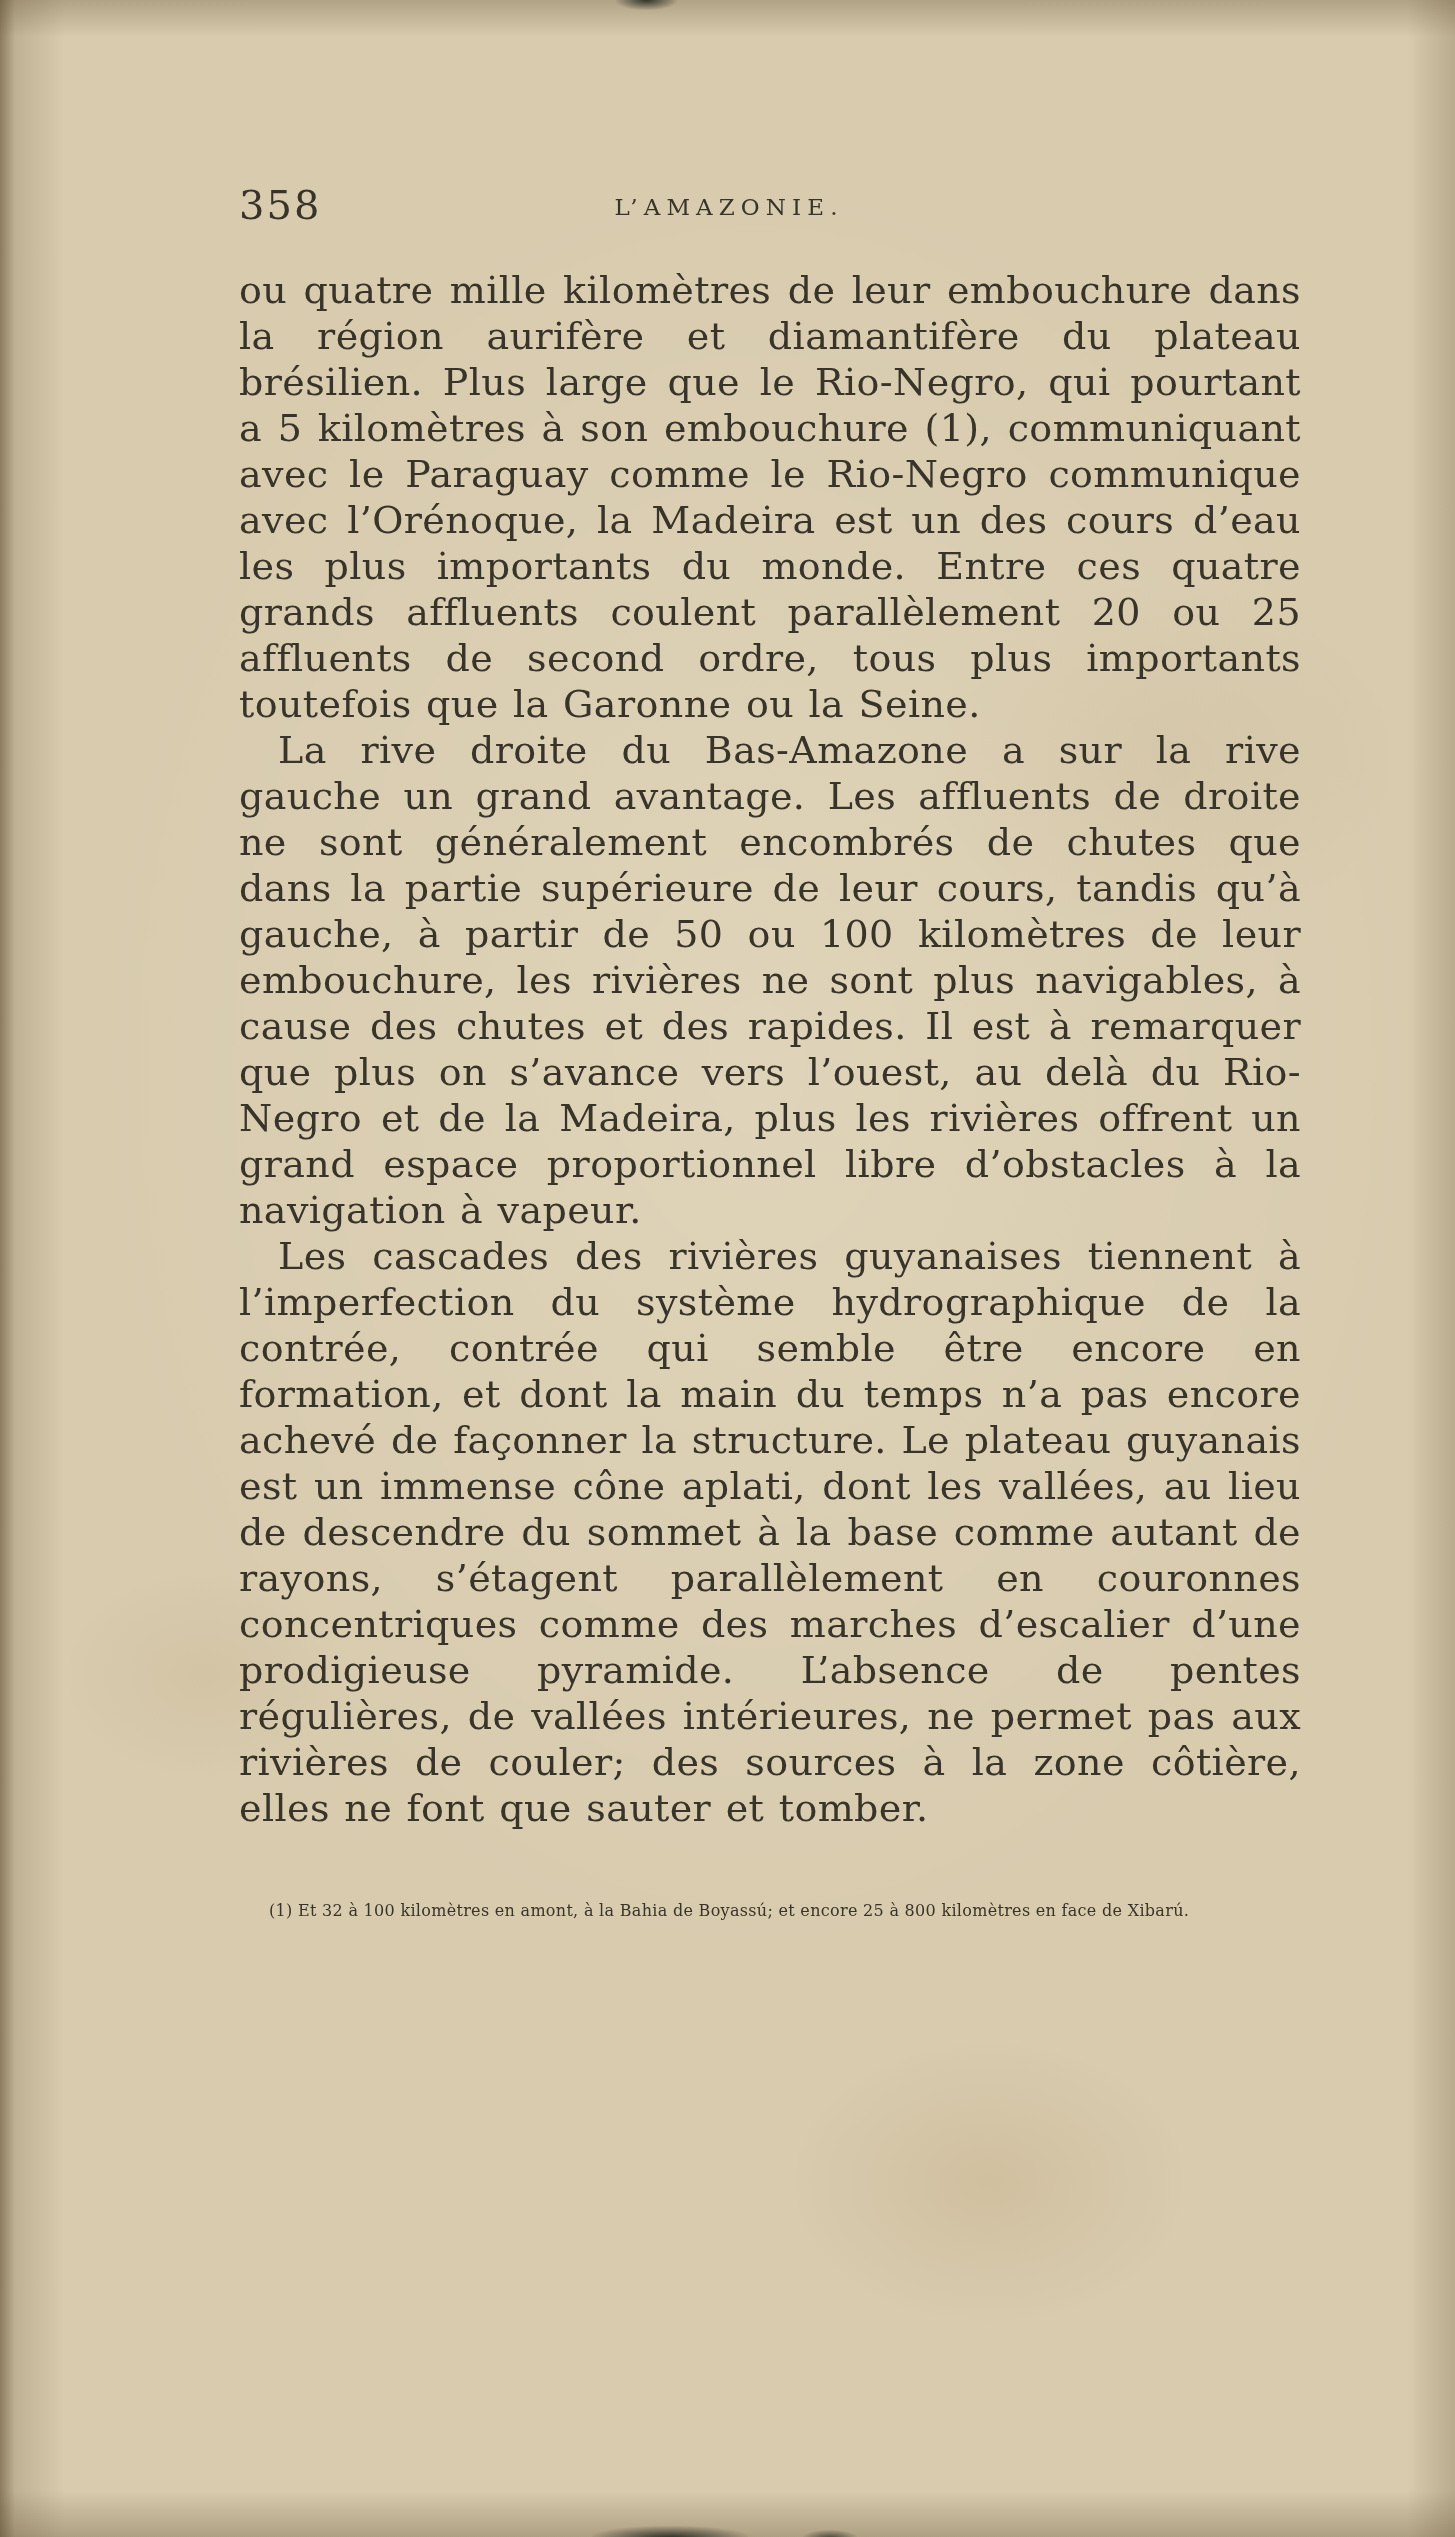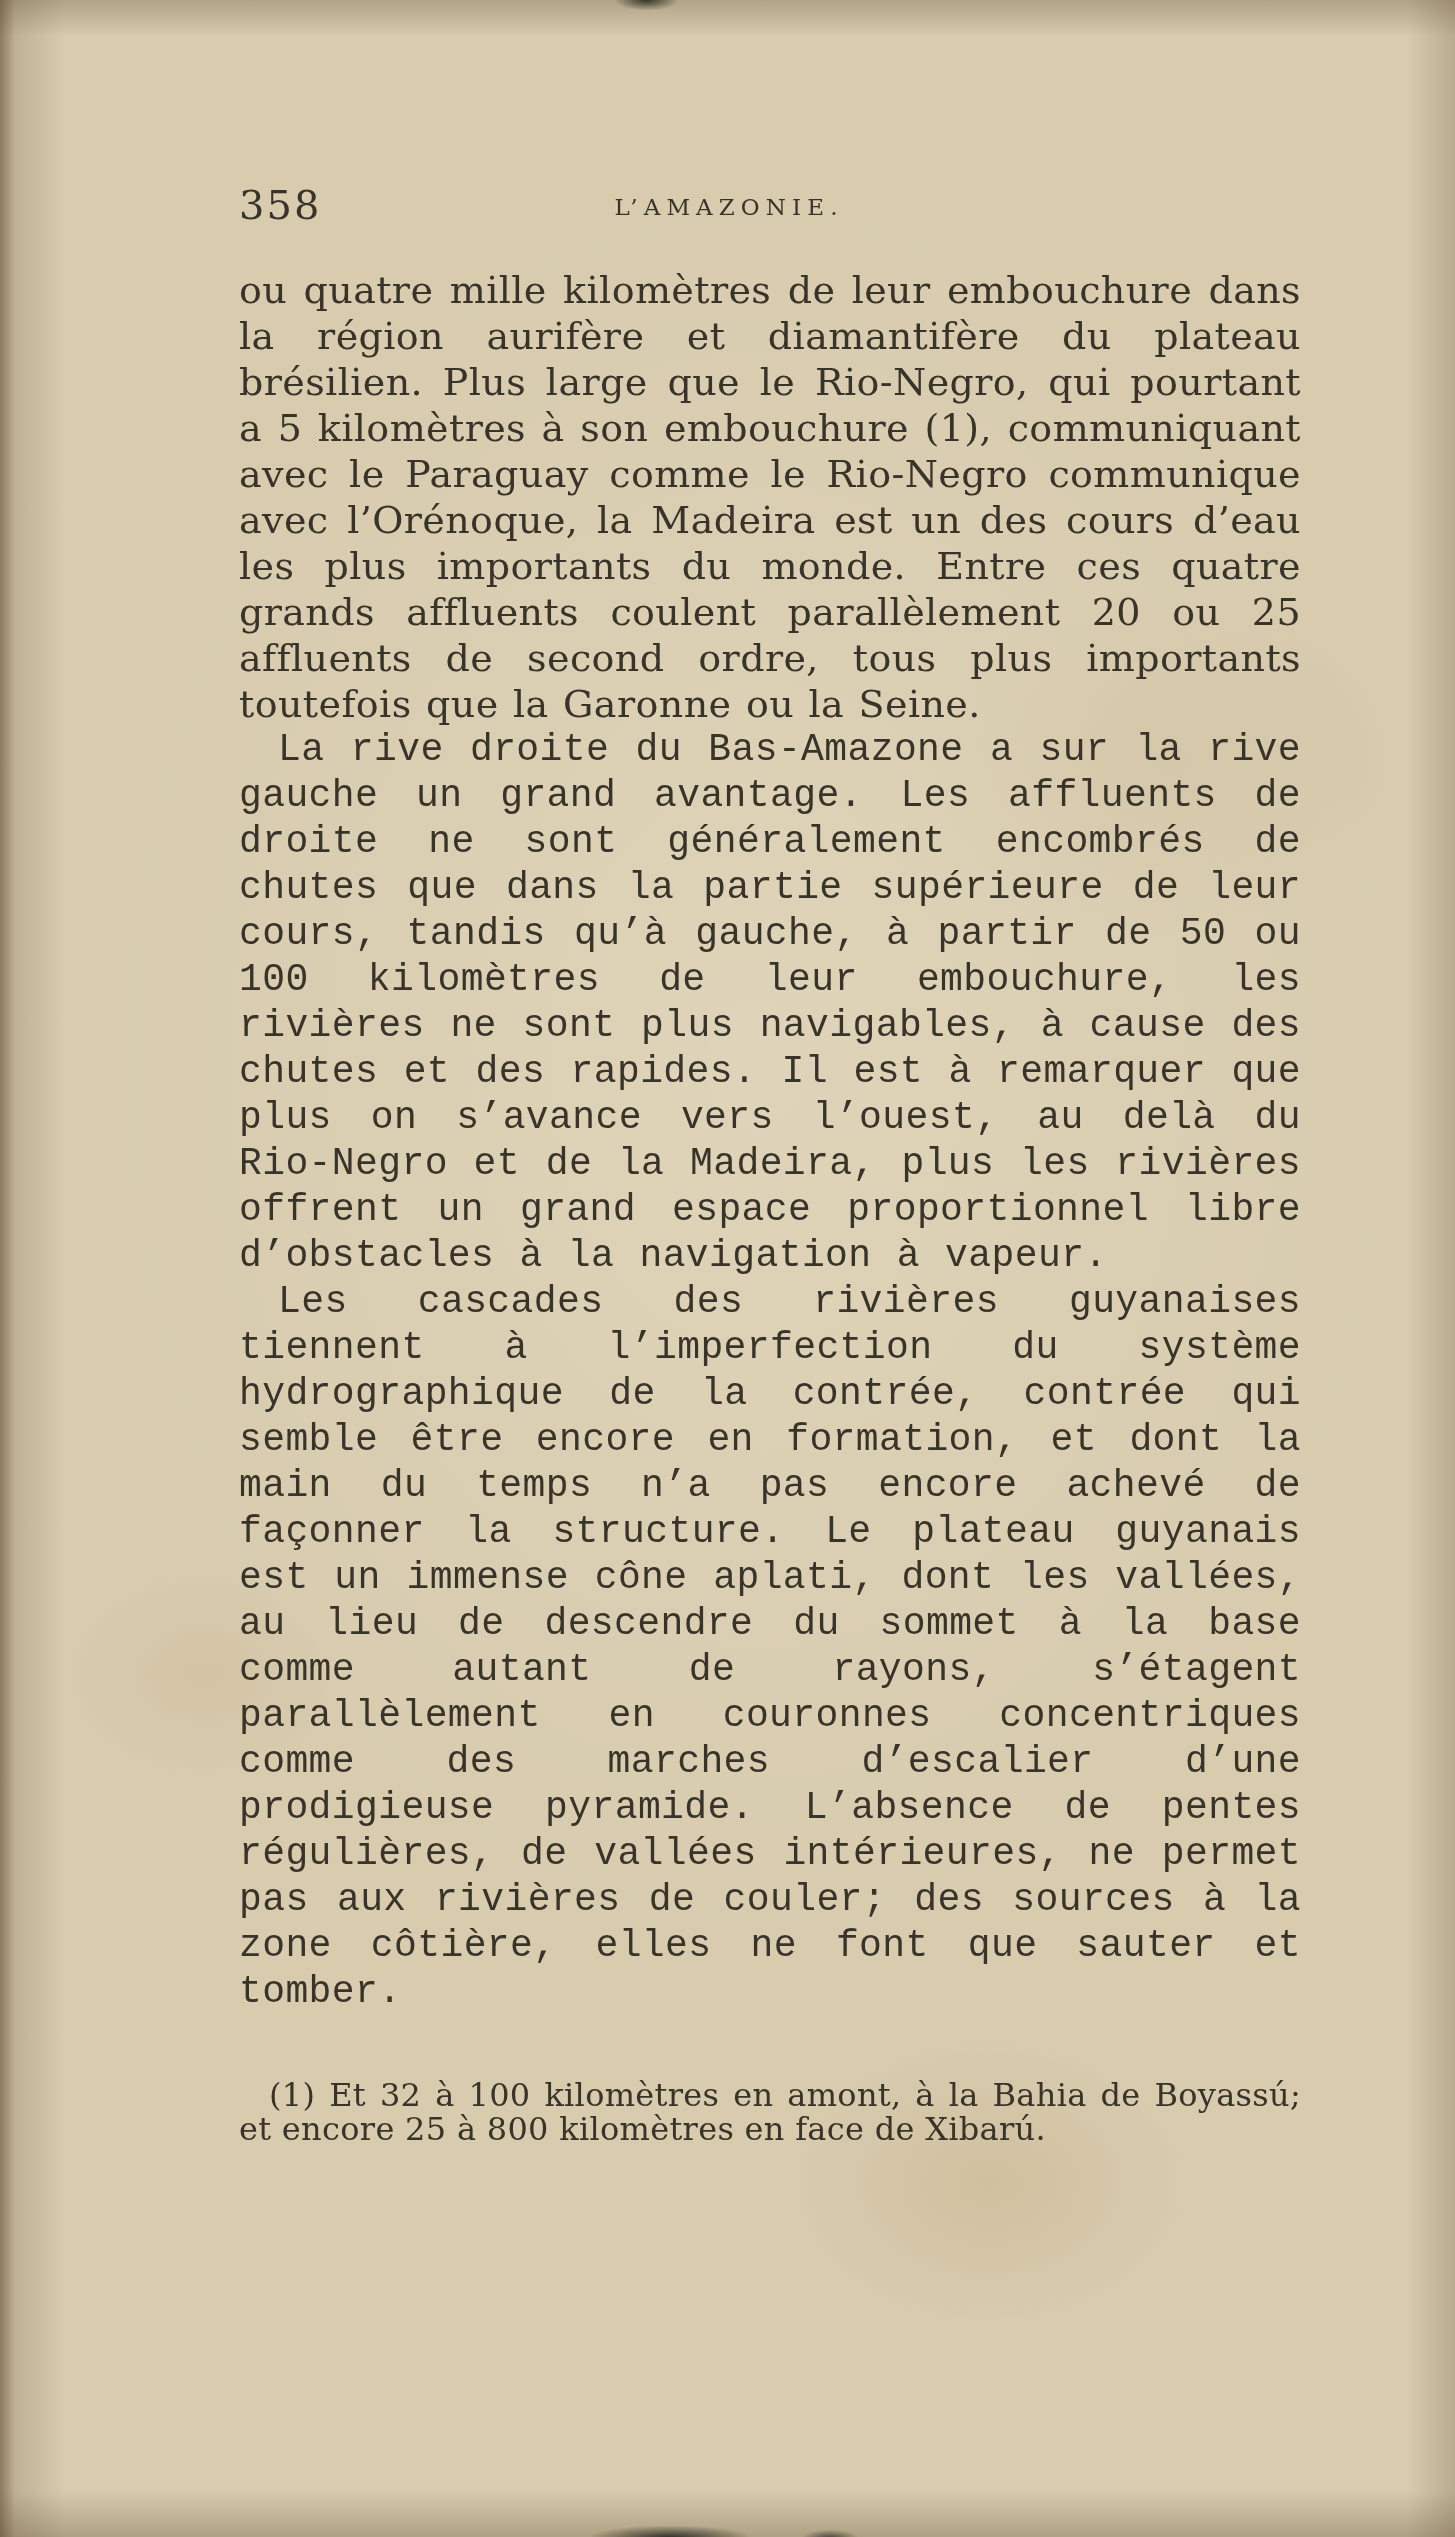--- a/index.html
+++ b/index.html
@@ -86,26 +86,25 @@
   .text-block p {
     margin: 0;
     font-size: 38px;
     line-height: 46px;
     text-align: justify;
     letter-spacing: 0.4px;
     word-spacing: 2px;
   }
   .text-block p.indent {
     text-indent: 39px;
-    font-family: Liberation Mono, monospace;
   }
 
   .footnote {
     margin-top: 63px;
-    font-size: 32px;
+    font-size: 16px;
     line-height: 34px;
     text-align: justify;
     text-indent: 30px;
     letter-spacing: 0.3px;
     width: 1062px;
   }
 </style>
 </head>
 <body>
 

